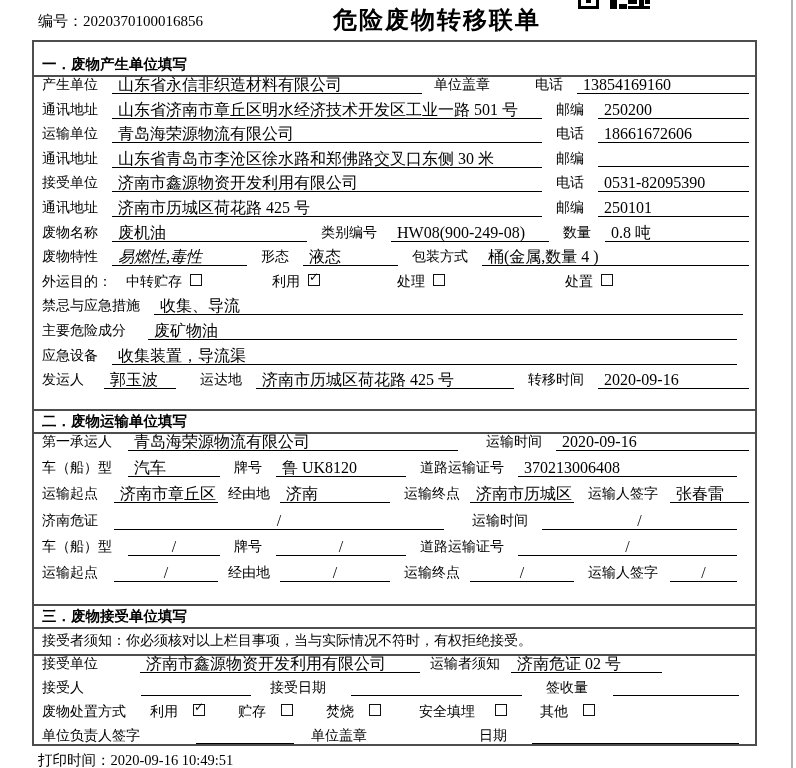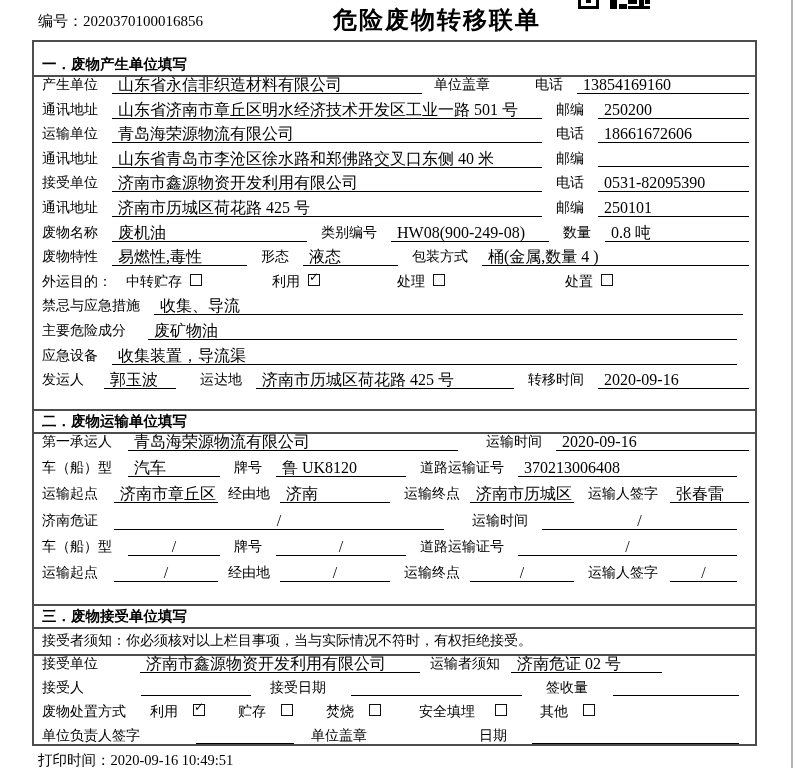--- a/index.html
+++ b/index.html
@@ -74,21 +74,21 @@
             <span class="fld grow" style="margin-left: 14px;">250200</span>
           </div>
           <div class="form-row">
             <span class="lab">运输单位</span>
             <span class="fld" style="width: 430px; margin-left: 14px;">青岛海荣源物流有限公司</span>
             <span class="lab" style="margin-left: 14px;">电话</span>
             <span class="fld grow" style="margin-left: 14px;">18661672606</span>
           </div>
           <div class="form-row">
             <span class="lab">通讯地址</span>
-            <span class="fld" style="width: 430px; margin-left: 14px;">山东省青岛市李沧区徐水路和郑佛路交叉口东侧 40 米</span>
+            <span class="fld" style="width: 430px; margin-left: 14px;">山东省青岛市李沧区徐水路和郑佛路交叉口东侧 30 米</span>
             <span class="lab" style="margin-left: 14px;">邮编</span>
             <span class="fld grow" style="margin-left: 14px;"></span>
           </div>
           <div class="form-row">
             <span class="lab">接受单位</span>
             <span class="fld" style="width: 430px; margin-left: 14px;">济南市鑫源物资开发利用有限公司</span>
             <span class="lab" style="margin-left: 14px;">电话</span>
             <span class="fld grow" style="margin-left: 14px;">0531-82095390</span>
           </div>
           <div class="form-row">
@@ -100,21 +100,21 @@
           <div class="form-row">
             <span class="lab">废物名称</span>
             <span class="fld" style="width: 195px; margin-left: 14px;">废机油</span>
             <span class="lab" style="margin-left: 14px;">类别编号</span>
             <span class="fld" style="width: 158px; margin-left: 14px;">HW08(900-249-08)</span>
             <span class="lab" style="margin-left: 14px;">数量</span>
             <span class="fld grow" style="margin-left: 14px;">0.8 吨</span>
           </div>
           <div class="form-row">
             <span class="lab">废物特性</span>
-            <span class="fld" style="width: 135px; margin-left: 14px;">易燃性,毒性</span>
+            <span class="fld" style="width: 135px; margin-left: 14px; font-style: italic;">易燃性,毒性</span>
             <span class="lab" style="margin-left: 14px;">形态</span>
             <span class="fld" style="width: 95px; margin-left: 14px;">液态</span>
             <span class="lab" style="margin-left: 14px;">包装方式</span>
             <span class="fld grow" style="margin-left: 14px;">桶(金属,数量 4 )</span>
           </div>
           <div class="form-row">
             <span class="lab">外运目的：</span>
             <span class="lab" style="margin-left: 14px;">中转贮存</span>
             <span class="cb" style="margin-left: 8px;"></span>
             <span class="lab" style="margin-left: 70px;">利用</span>

